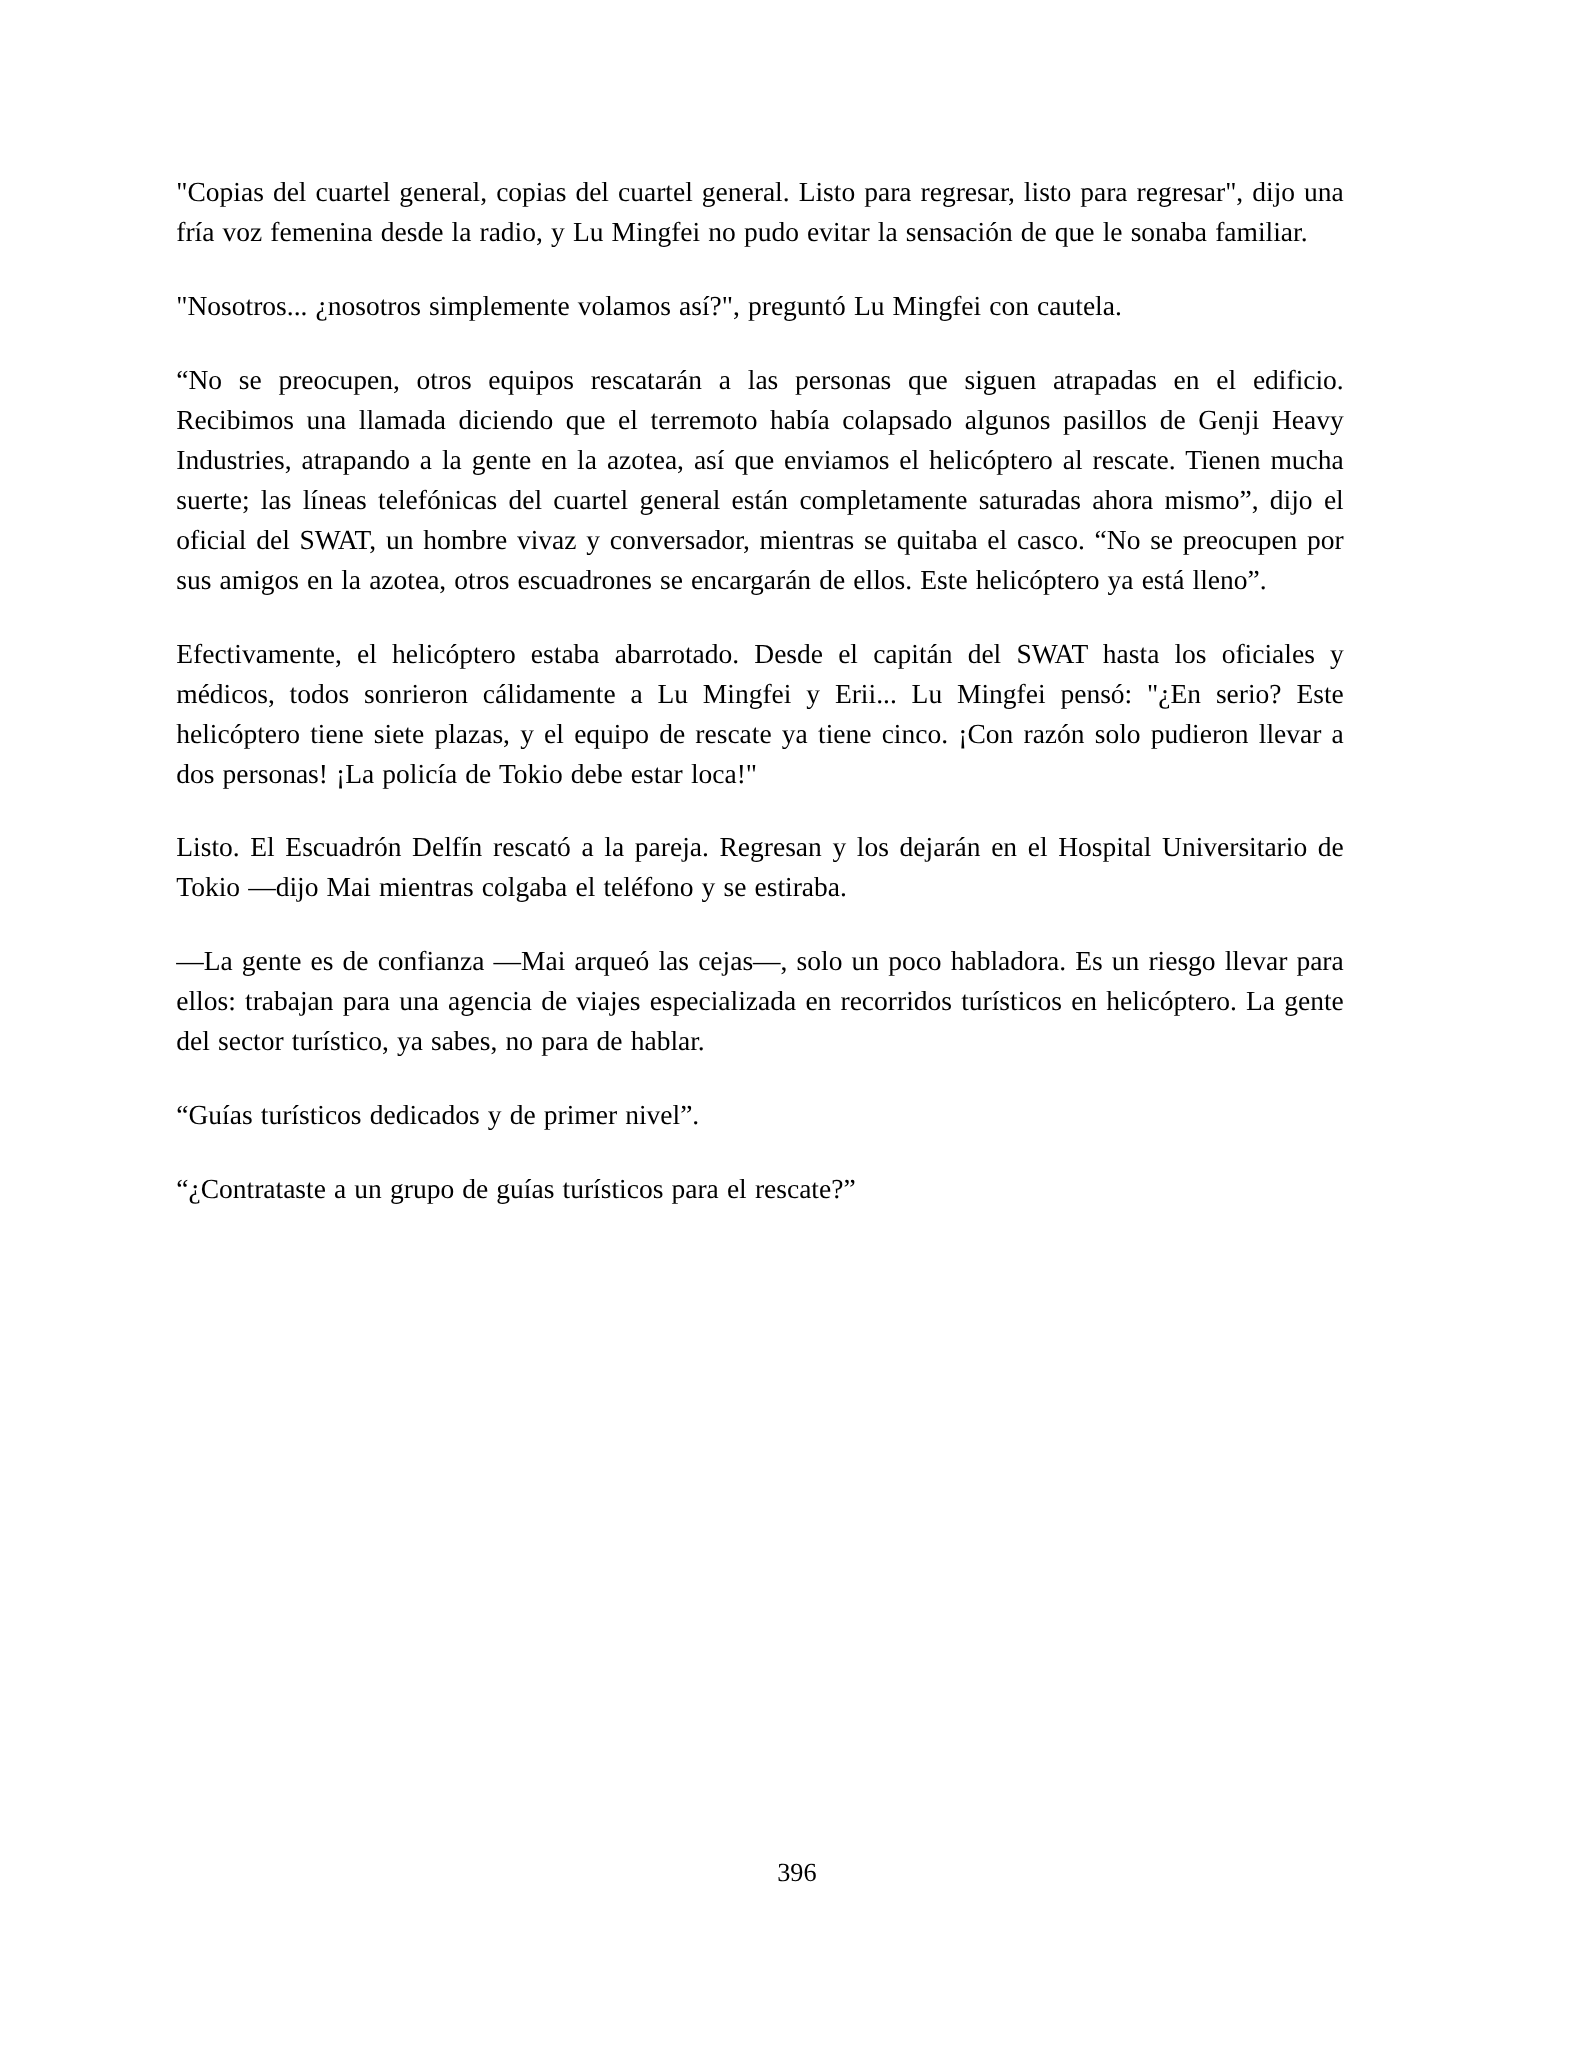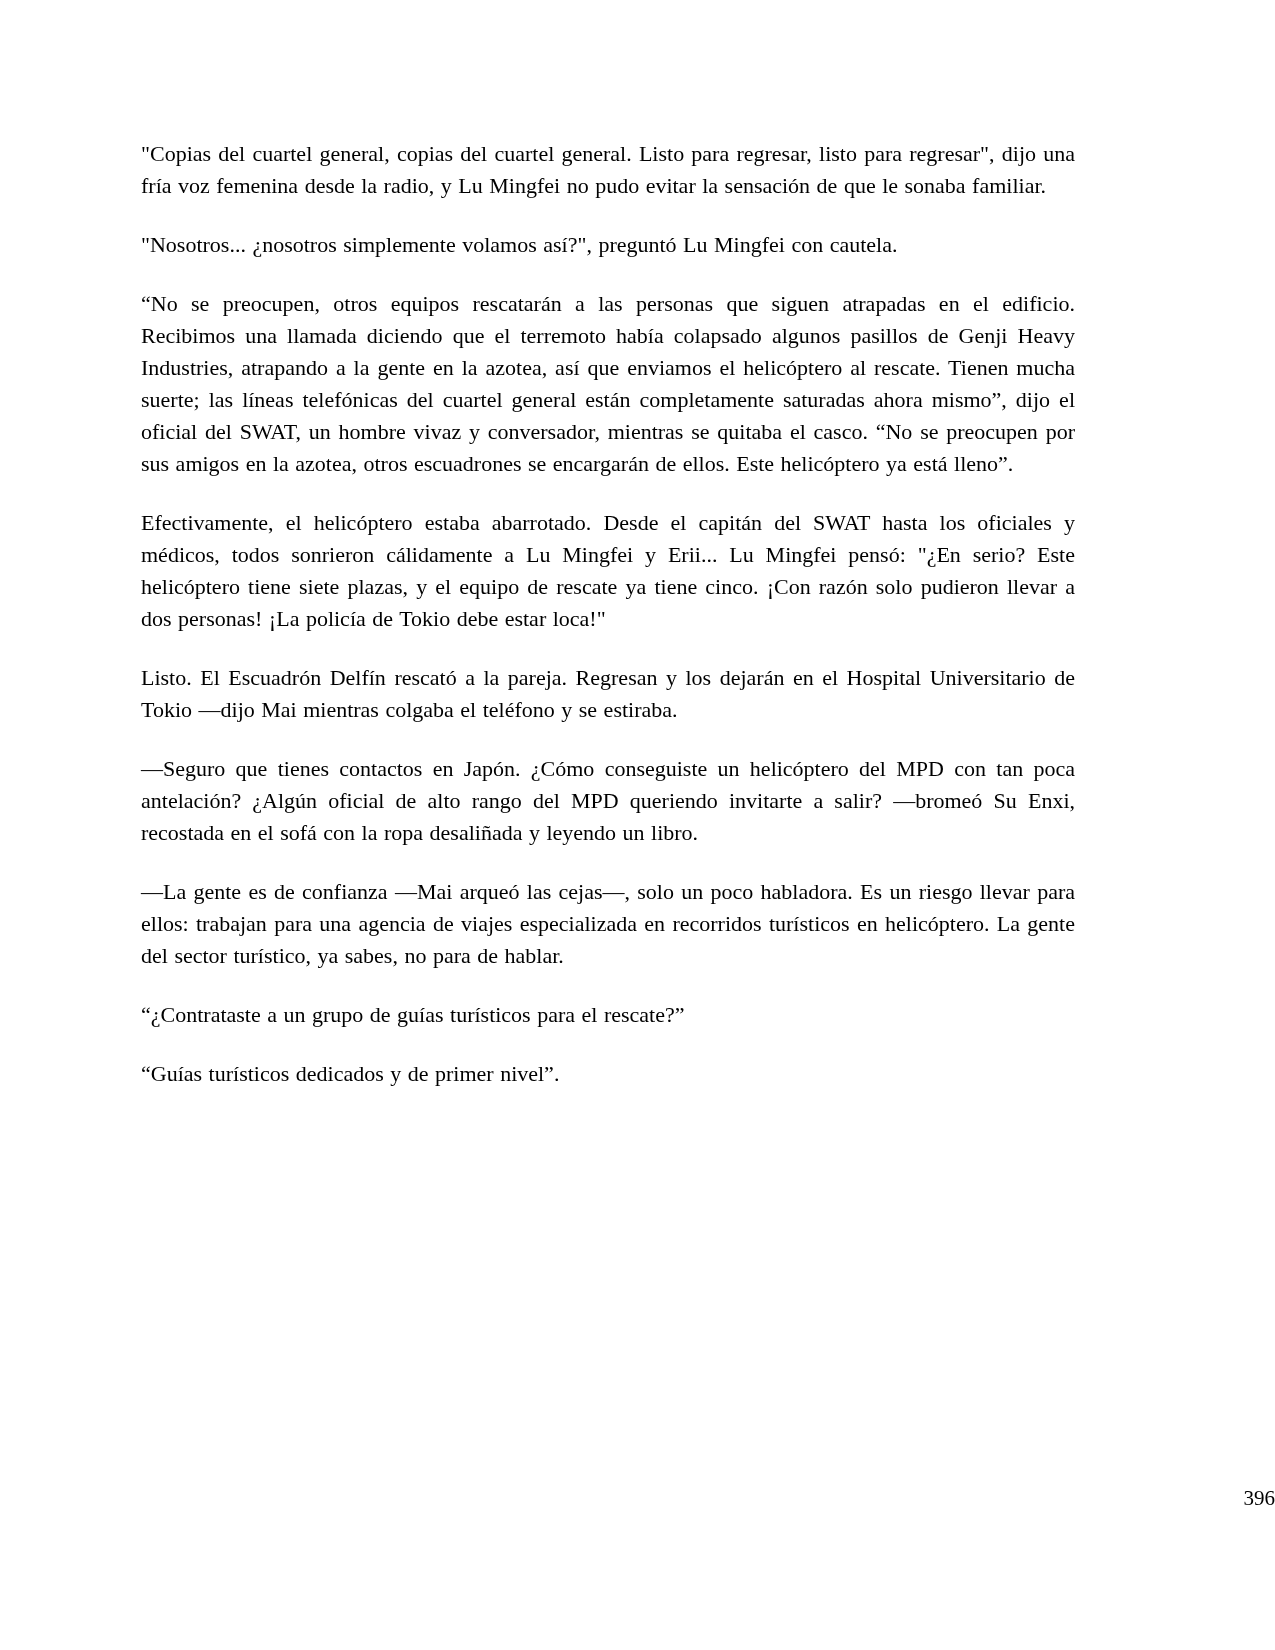--- a/index.html
+++ b/index.html
@@ -25,35 +25,34 @@
     line-height: 32px;
     text-align: justify;
     margin-bottom: 27px;
     word-spacing: 1px;
   }
   .page-number {
     position: absolute;
     left: 0;
     right: 0;
     top: 1486px;
-    text-align: right;
+    text-align: center;
     font-size: 21px;
     font-family: "Liberation Serif", serif;
     color: #000000;
   }
 </style>
 </head>
 <body>
 
 <div class="page">
   <div class="text-block">
     <p>"Copias del cuartel general, copias del cuartel general. Listo para regresar, listo para regresar", dijo una fría voz femenina desde la radio, y Lu Mingfei no pudo evitar la sensación de que le sonaba familiar.</p>
     <p>"Nosotros... ¿nosotros simplemente volamos así?", preguntó Lu Mingfei con cautela.</p>
     <p>“No se preocupen, otros equipos rescatarán a las personas que siguen atrapadas en el edificio. Recibimos una llamada diciendo que el terremoto había colapsado algunos pasillos de Genji Heavy Industries, atrapando a la gente en la azotea, así que enviamos el helicóptero al rescate. Tienen mucha suerte; las líneas telefónicas del cuartel general están completamente saturadas ahora mismo”, dijo el oficial del SWAT, un hombre vivaz y conversador, mientras se quitaba el casco. “No se preocupen por sus amigos en la azotea, otros escuadrones se encargarán de ellos. Este helicóptero ya está lleno”.</p>
     <p>Efectivamente, el helicóptero estaba abarrotado. Desde el capitán del SWAT hasta los oficiales y médicos, todos sonrieron cálidamente a Lu Mingfei y Erii... Lu Mingfei pensó: "¿En serio? Este helicóptero tiene siete plazas, y el equipo de rescate ya tiene cinco. ¡Con razón solo pudieron llevar a dos personas! ¡La policía de Tokio debe estar loca!"</p>
     <p>Listo. El Escuadrón Delfín rescató a la pareja. Regresan y los dejarán en el Hospital Universitario de Tokio —dijo Mai mientras colgaba el teléfono y se estiraba.</p>
-    <p>—Seguro que tienes contactos en Japón. ¿Cómo conseguiste un helicóptero del MPD con tan poca antelación? ¿Algún oficial de alto rango del MPD queriendo invitarte a salir? —bromeó Su Enxi, recostada en el sofá con la ropa desaliñada y leyendo un libro.</p>
     <p>—La gente es de confianza —Mai arqueó las cejas—, solo un poco habladora. Es un riesgo llevar para ellos: trabajan para una agencia de viajes especializada en recorridos turísticos en helicóptero. La gente del sector turístico, ya sabes, no para de hablar.</p>
+    <p>“Guías turísticos dedicados y de primer nivel”.</p>
     <p>“¿Contrataste a un grupo de guías turísticos para el rescate?”</p>
-    <p>“Guías turísticos dedicados y de primer nivel”.</p>
   </div>
   <div class="page-number">396</div>
 </div>
 
 </body></html>

